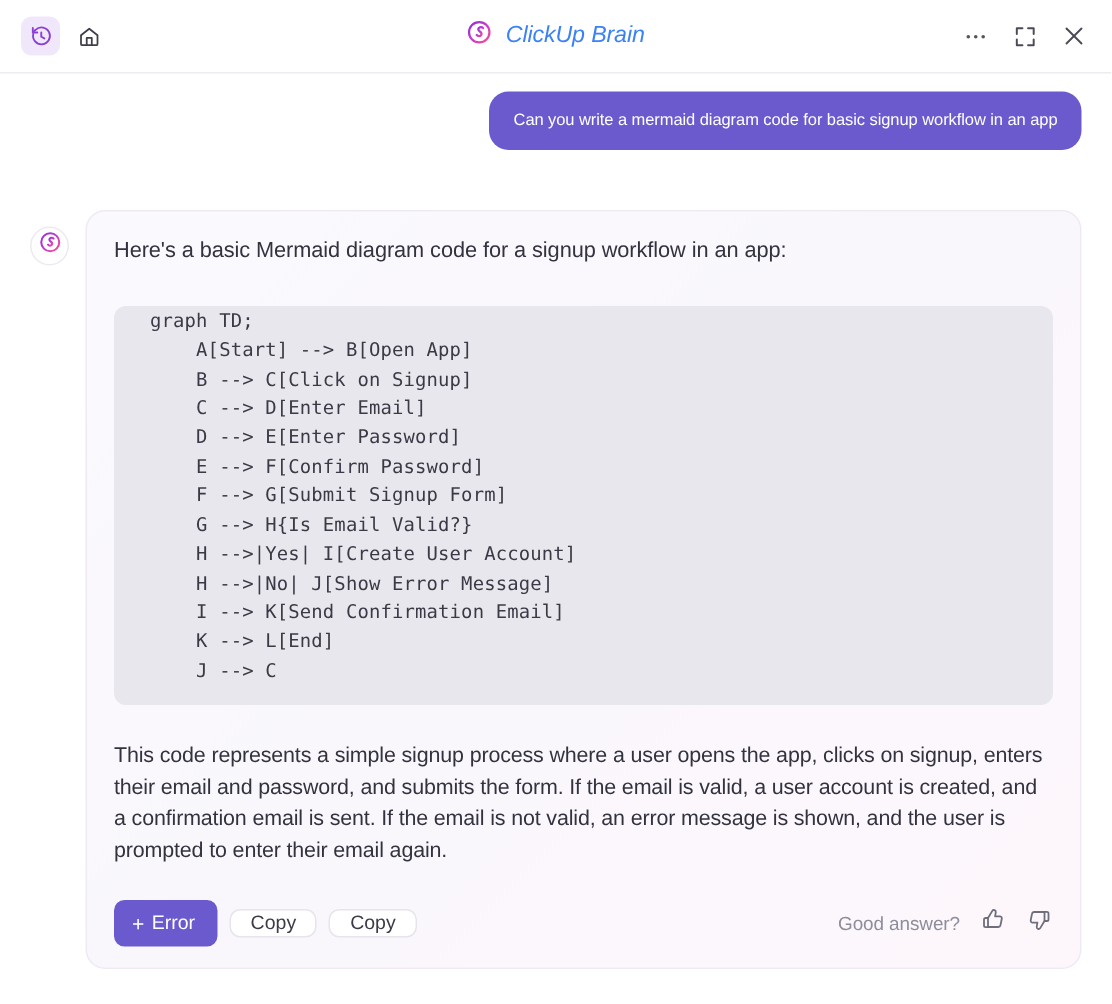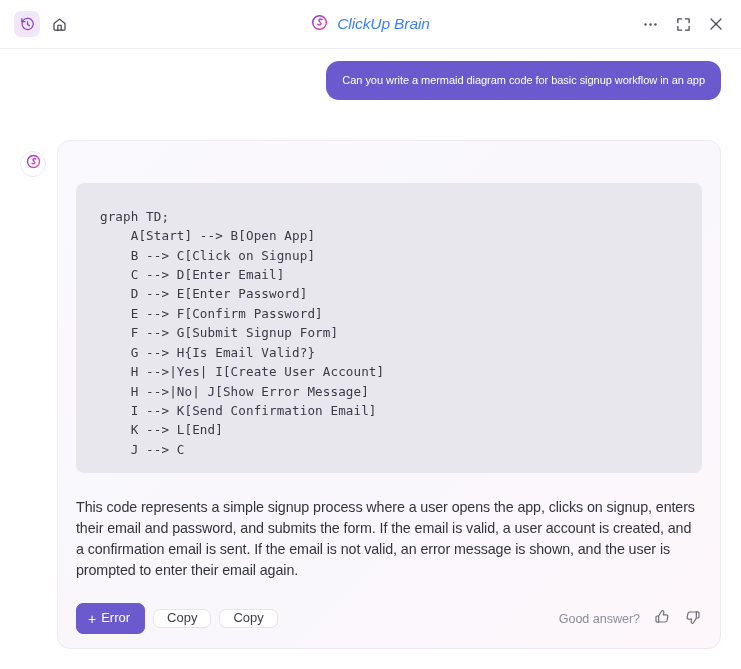--- a/index.html
+++ b/index.html
@@ -134,21 +134,21 @@
     font-size: 14.5px;
     line-height: 1.45;
     color: #33333f;
     letter-spacing: -0.05px;
   }
 
   .code-block {
     margin-top: 26px;
     background: #e9e7ee;
     border-radius: 8px;
-    padding: 24px 14px 14px 24px;
+    padding: 0 14px 14px 24px;
     overflow: hidden;
   }
   .code-block pre {
     font-family: "DejaVu Sans Mono", "Liberation Mono", monospace;
     font-size: 12.6px;
     line-height: 19.4px;
     color: #3a3a46;
     white-space: pre;
     letter-spacing: 0.1px;
   }
@@ -321,20 +321,21 @@
             </linearGradient>
           </defs>
           <circle cx="12" cy="12" r="9.6" fill="none" stroke="url(#brainGrad2)" stroke-width="2.2"></circle>
           <path d="M15.6 8.1c-1.1-1.3-3.2-1.3-4.1 0-.8 1.2.1 2.5 1.1 3.2 1.1.8 2.1 2 1.2 3.3-1 1.4-3.1 1.3-4.2 0" fill="none" stroke="url(#brainGrad2)" stroke-width="2.2" stroke-linecap="round"></path>
         </svg>
       </span>
     </div>
 
     <div class="assistant-card">
 
+      <div class="assistant-intro">Here's a basic Mermaid diagram code for a signup workflow in an app:</div>
 
       <div class="code-block">
         <pre>graph TD;
     A[Start] --&gt; B[Open App]
     B --&gt; C[Click on Signup]
     C --&gt; D[Enter Email]
     D --&gt; E[Enter Password]
     E --&gt; F[Confirm Password]
     F --&gt; G[Submit Signup Form]
     G --&gt; H{Is Email Valid?}

